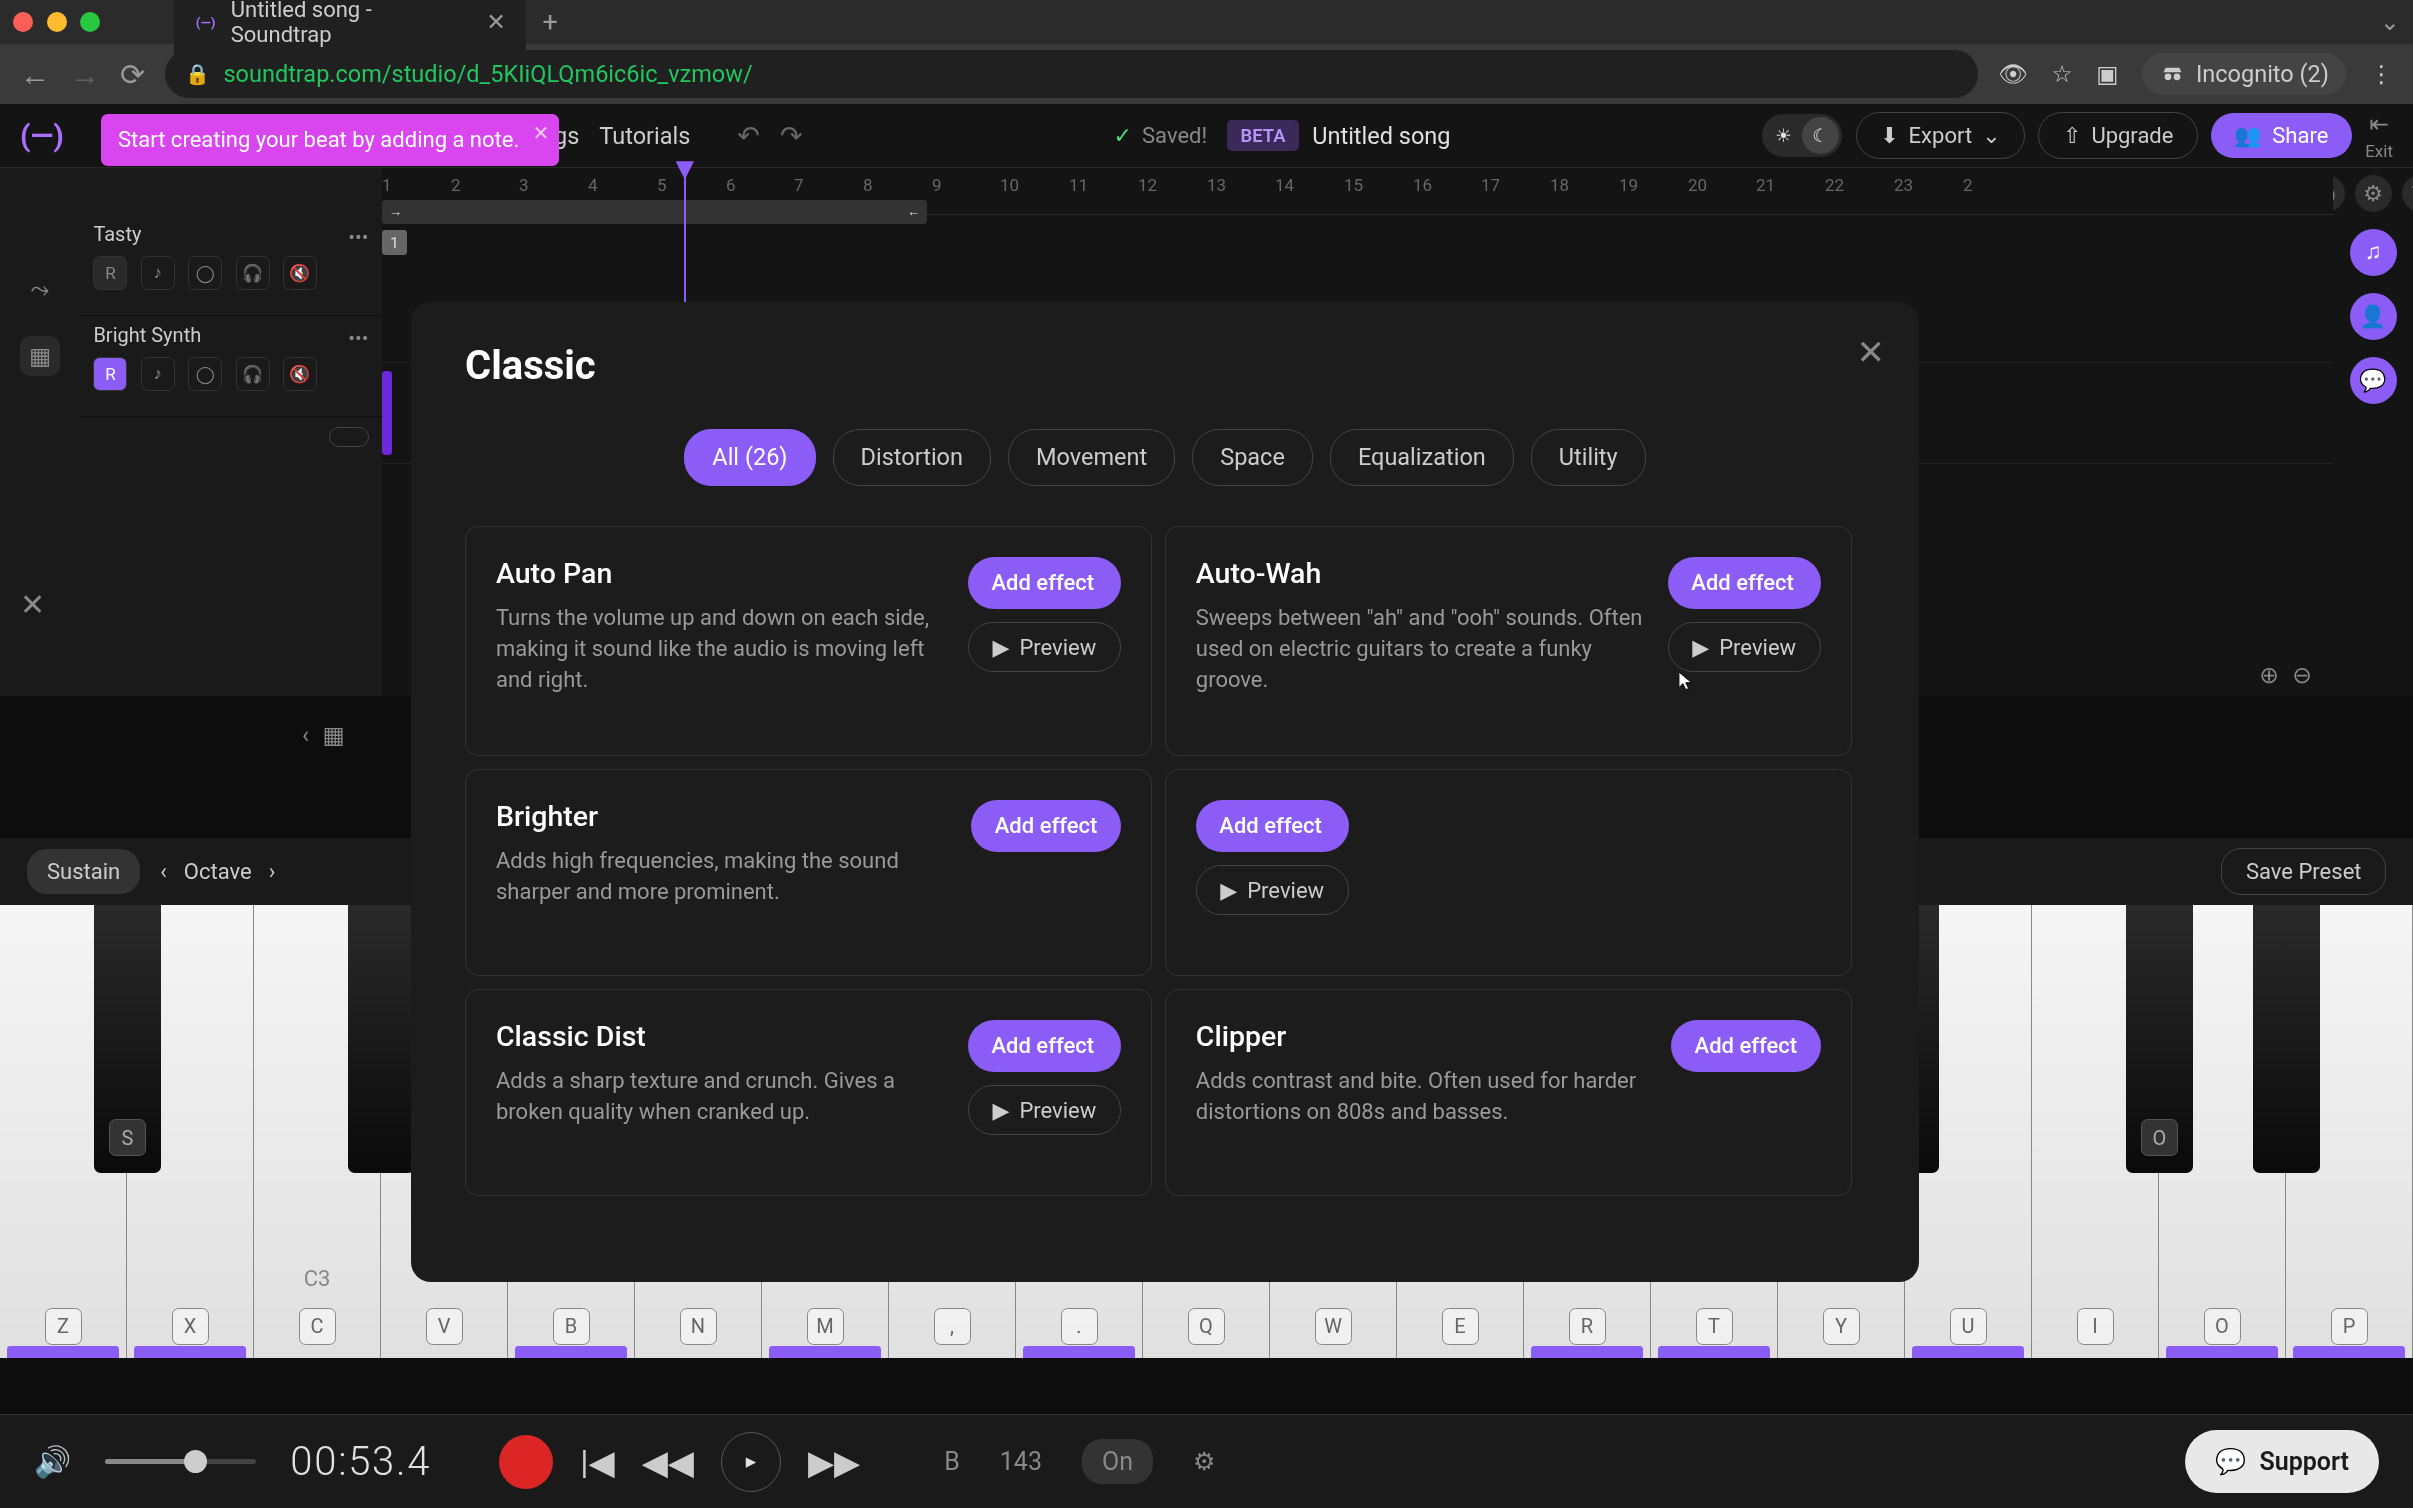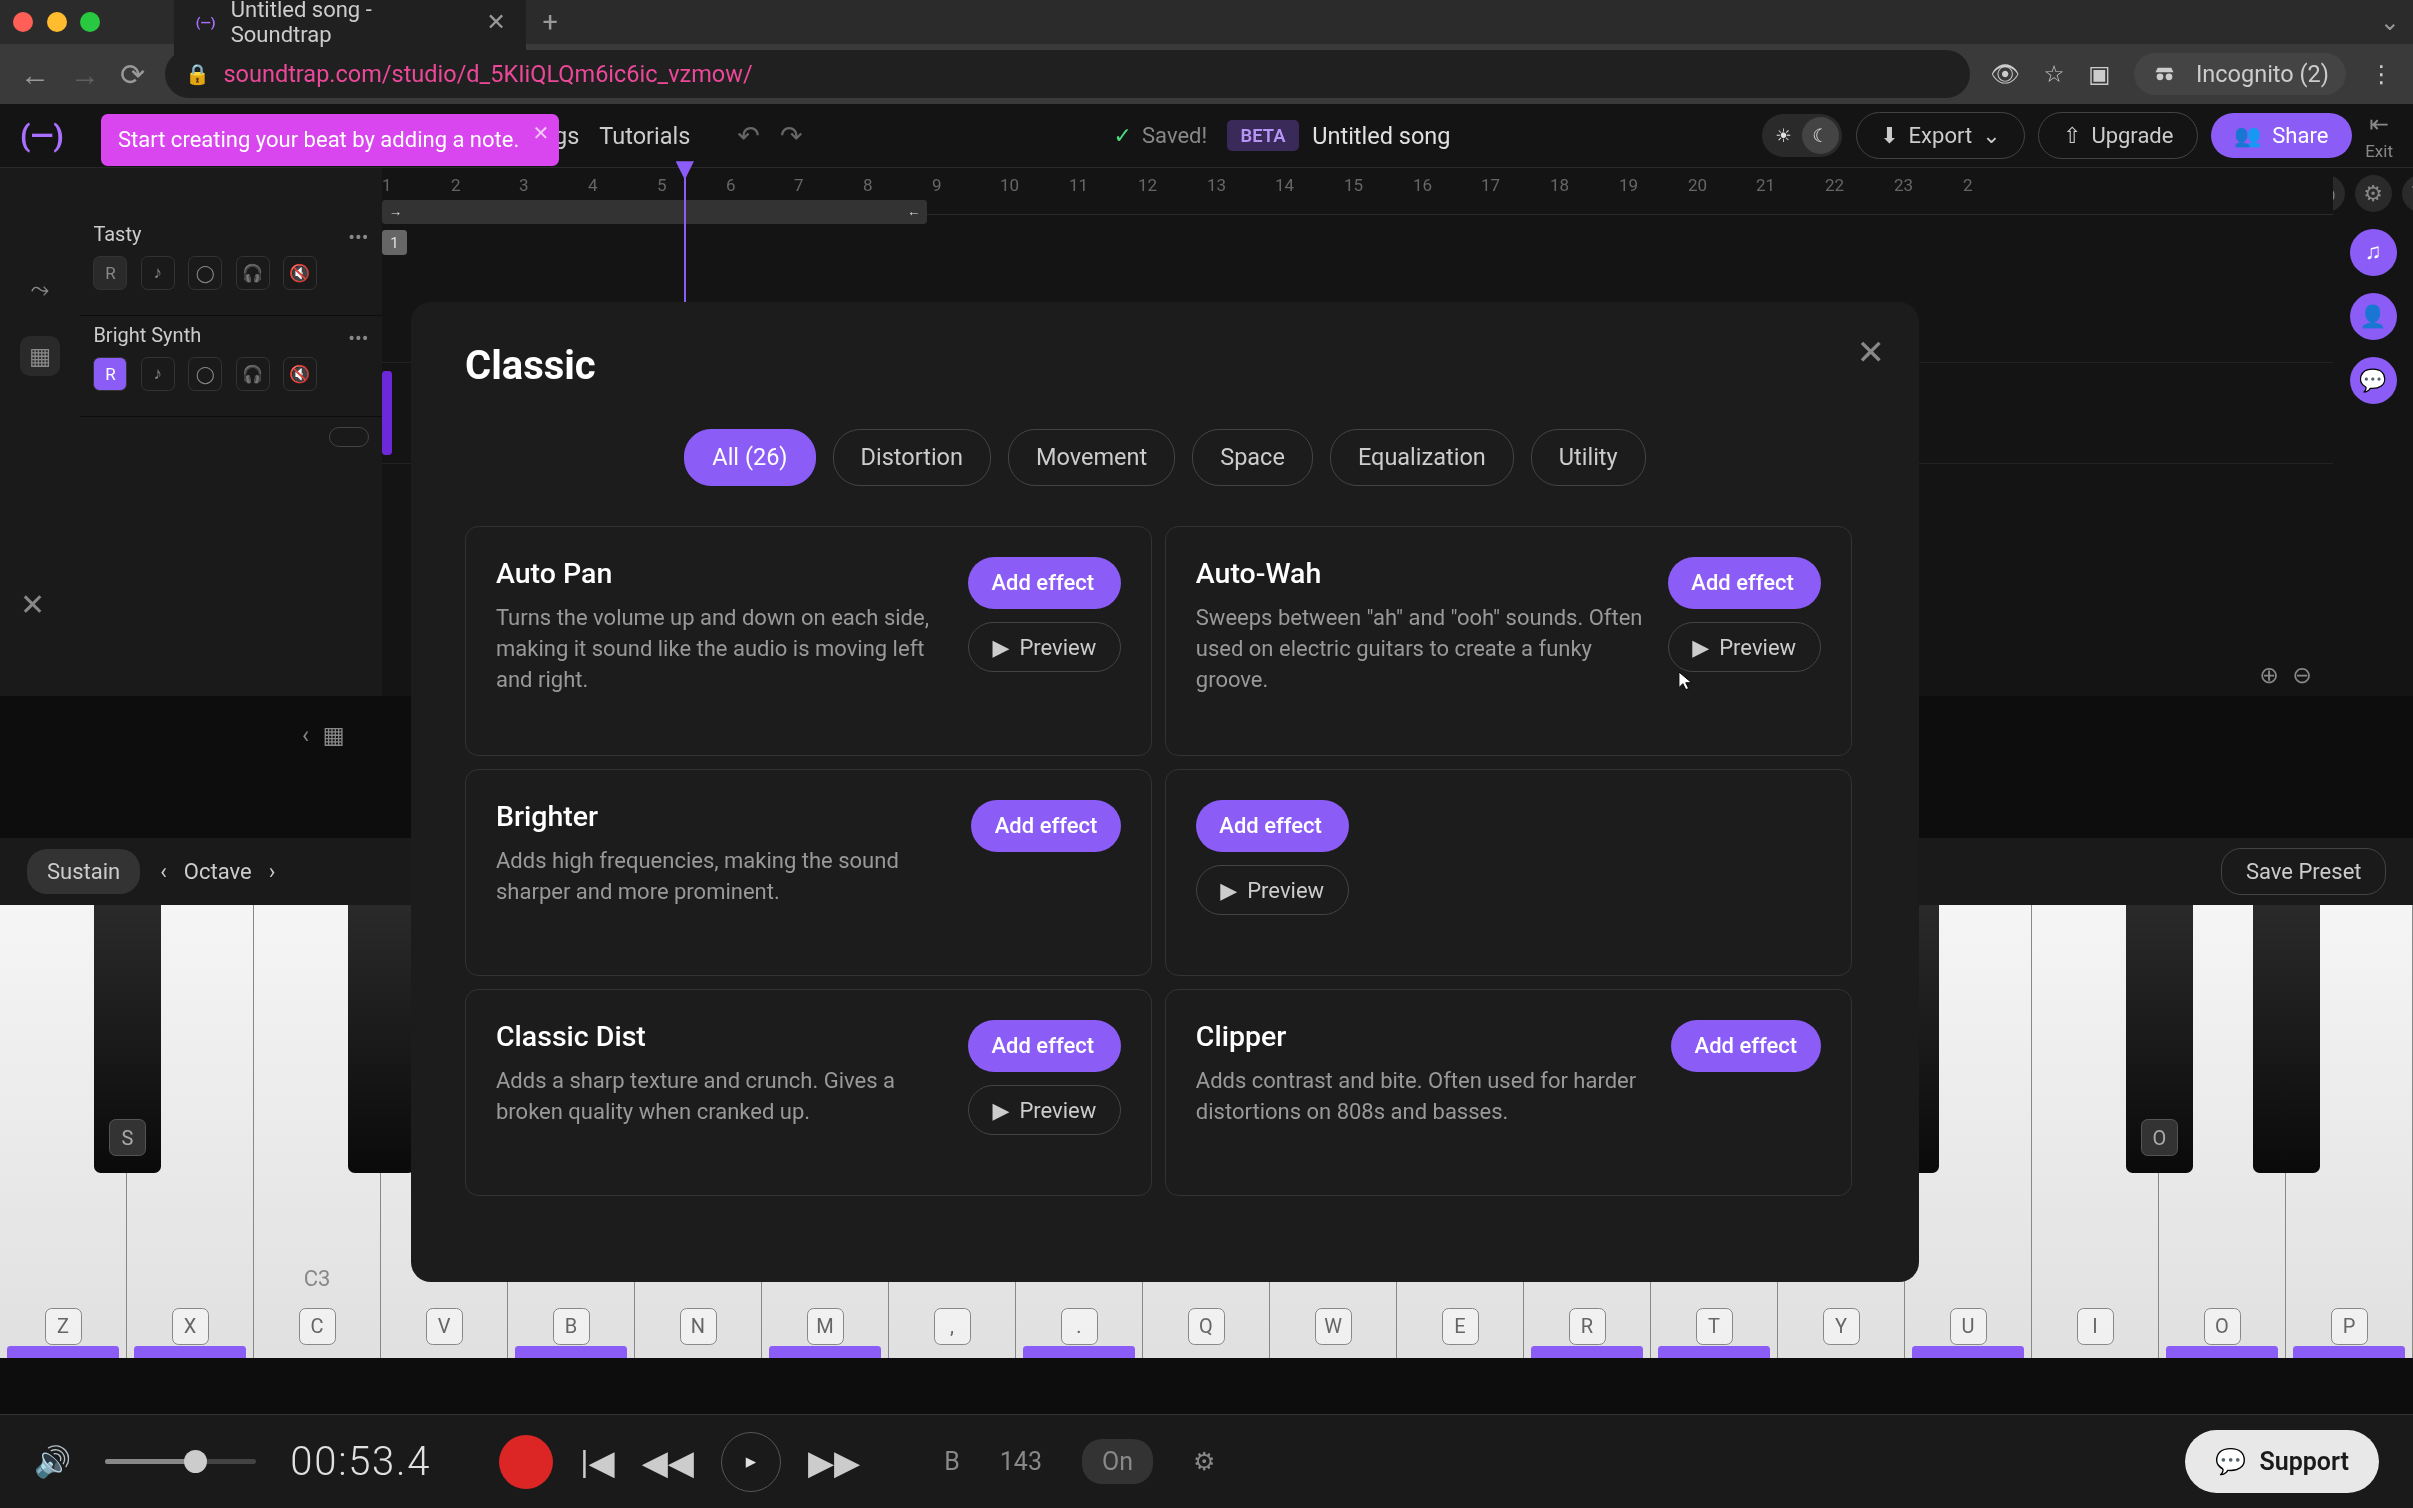--- a/index.html
+++ b/index.html
@@ -15,23 +15,23 @@
 .tl-green { background: #28c840; }
 .tab { display: flex; align-items: center; gap: 13.4px; background: #202020; padding: 8.4px 20px; border-radius: 13.4px 13.4px 0 0; width: 352px; }
 .tab-favicon { width: 23.5px; height: 23.5px; display:flex; align-items:center; justify-content:center; color:#a970ff; font-weight:bold; }
 .tab-title { color: #ccc; font-size: 22px; flex: 1; }
 .tab-close { color: #999; font-size: 23.5px; }
 .new-tab { color: #999; font-size: 27px; margin-left: 10px; }
 .toolbar { display: flex; align-items: center; height: 60px; padding: 0 20px; gap: 20px; background: #3a3a3a; }
 .nav-btn { color: #999; font-size: 30px; }
 .addr-bar { flex: 1; display: flex; align-items: center; gap: 13.4px; background: #202020; border-radius: 34px; padding: 10px 20px; }
 .addr-lock { color: #999; font-size: 20px; }
-.addr-text { color: #ec4899; font-size: 23.5px; }
+.addr-text { color: #22c55e; font-size: 23.5px; }
 .ext-icons { display: flex; gap: 23.5px; align-items: center; color: #ccc; font-size: 23.5px; }
-.incognito { display: flex; align-items: center; gap: 18px; background: #444; padding: 6.7px 17px; border-radius: 23.5px; }
+.incognito { display: flex; align-items: center; gap: 10px; background: #444; padding: 6.7px 17px; border-radius: 23.5px; }
 .incognito svg { width: 27px; height: 27px; }
 
 
 .app-header { display: flex; align-items: center; height: 64px; padding: 0 20px; background: #141414; border-bottom: 0.8px solid #2a2a2a; gap: 20px; position: relative; }
 .app-logo { color: #a970ff; font-size: 30px; font-weight: bold; }
 .tooltip-banner { position: absolute; left: 101px; top: 10px; background: #d946ef; color: #fff; padding: 13.4px 40px 13.4px 17px; border-radius: 6.7px; font-size: 22px; z-index: 10; }
 .tooltip-close { position: absolute; right: 10px; top: 6.7px; color: rgba(255,255,255,0.7); font-size: 20px; }
 .menu-item { color: #ccc; font-size: 23.5px; }
 .header-center { flex: 1; display: flex; justify-content: center; align-items: center; gap: 20px; }
 .saved { display: flex; align-items: center; gap: 10px; color: #888; font-size: 22px; }

